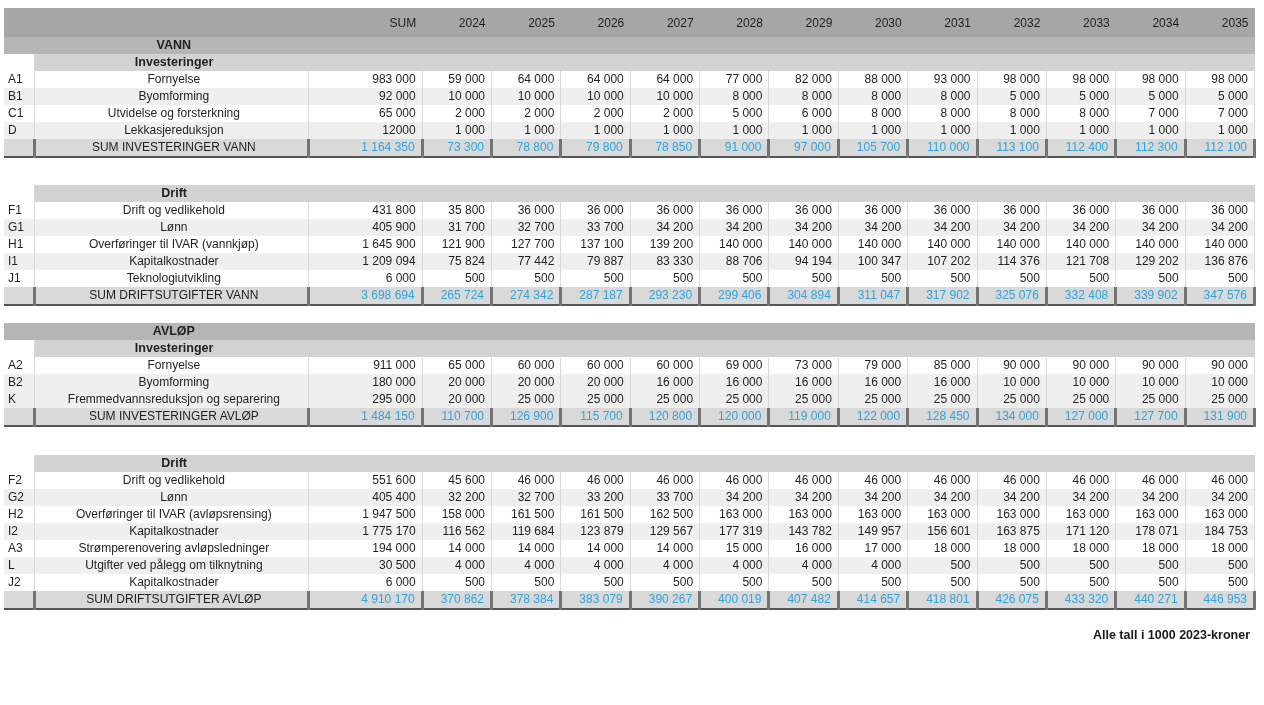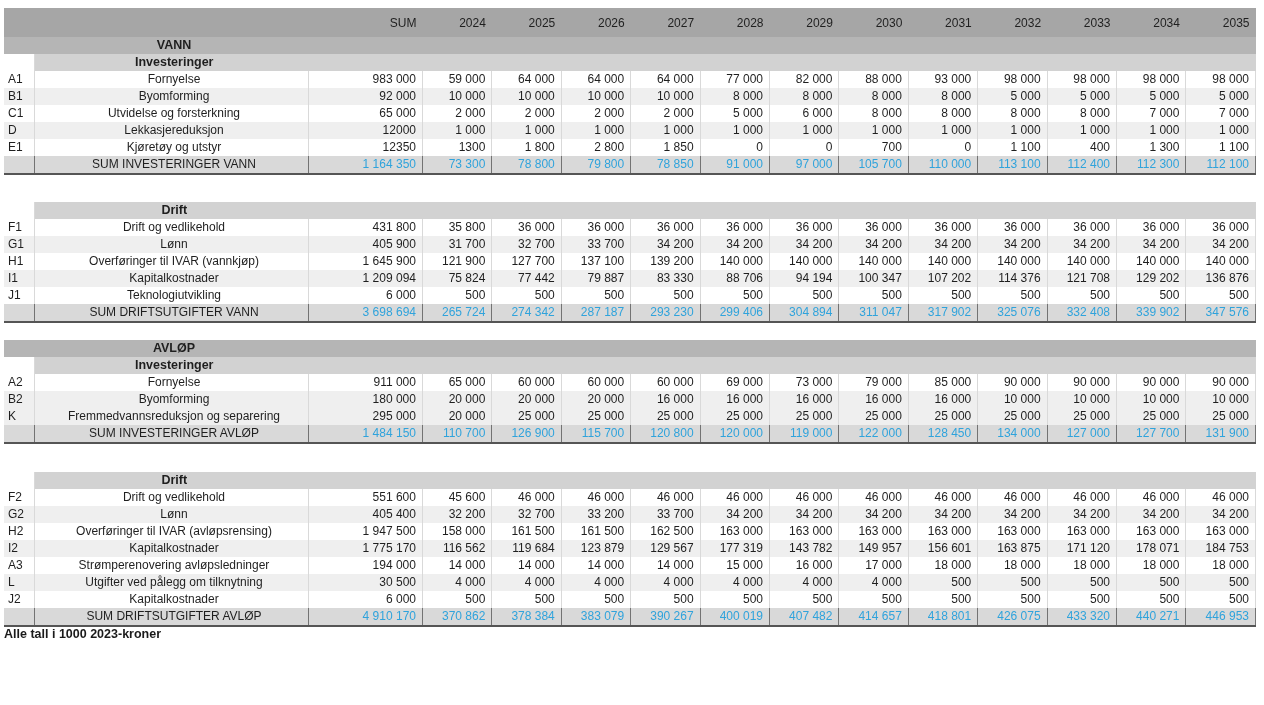--- a/index.html
+++ b/index.html
@@ -24,25 +24,25 @@
   td.label{padding-left:5px;text-align:center;}
   td.num{text-align:right;padding-right:6px;}
   tr.header td{background:var(--header-bg);font-weight:normal;height:29px;line-height:24px;font-size:12px;}
   tr.title td{background:var(--title-bg);}
   tr.title td.label{font-weight:bold;font-size:12.5px;}
   tr.subtitle td{background:var(--subtitle-bg);}
   tr.subtitle td.code{background:#ffffff;border-right:1px solid var(--grid-line);}
   tr.subtitle td.label{font-weight:bold;font-size:12.5px;}
   tr.data td{background:#ffffff;border-right:1px solid var(--grid-line);}
   tr.data.stripe td{background:var(--stripe-bg);}
-  tr.sum td{background:var(--sum-bg);border-right:1px solid #737373;border-bottom:2px solid var(--sum-border);}
+  tr.sum td{background:var(--sum-bg);border-right:3px solid #737373;border-bottom:2px solid var(--sum-border);}
   tr.sum td.num{color:var(--sum-text);}
   tr.spacer td{background:#ffffff;border:none;padding:0;}
   .footer-note{
-    width:1252px;margin-top:0;padding-right:6px;
+    width:1252px;margin-top:18px;text-align:right;padding-right:6px;
     font-weight:bold;font-size:12.5px;color:#1a1a1a;box-sizing:border-box;
   }
 </style>
 </head>
 <body style="--header-bg: #a6a6a6; --title-bg: #b5b5b5; --subtitle-bg: #d2d2d2; --sum-bg: #d9d9d9; --stripe-bg: #efefef; --sum-text: #2fa3dc; --sum-border: #555555;">
 
 <div class="wrap">
   <table>
     <colgroup>
       <col class="c-code">
@@ -174,37 +174,20 @@
           <td class="num">1 000</td>
           <td class="num">1 000</td>
           <td class="num">1 000</td>
           <td class="num">1 000</td>
           <td class="num">1 000</td>
           <td class="num">1 000</td>
           <td class="num">1 000</td>
           <td class="num">1 000</td>
           <td class="num">1 000</td>
         </tr>
-        <tr class="data">
-          <td class="code">E1</td>
-          <td class="label">Kjøretøy og utstyr</td>
-          <td class="num">12350</td>
-          <td class="num">1300</td>
-          <td class="num">1 800</td>
-          <td class="num">2 800</td>
-          <td class="num">1 850</td>
-          <td class="num">0</td>
-          <td class="num">0</td>
-          <td class="num">700</td>
-          <td class="num">0</td>
-          <td class="num">1 100</td>
-          <td class="num">400</td>
-          <td class="num">1 300</td>
-          <td class="num">1 100</td>
-        </tr>
         <tr class="sum">
           <td class="code"></td>
           <td class="label">SUM INVESTERINGER VANN</td>
           <td class="num">1 164 350</td>
           <td class="num">73 300</td>
           <td class="num">78 800</td>
           <td class="num">79 800</td>
           <td class="num">78 850</td>
           <td class="num">91 000</td>
           <td class="num">97 000</td>

